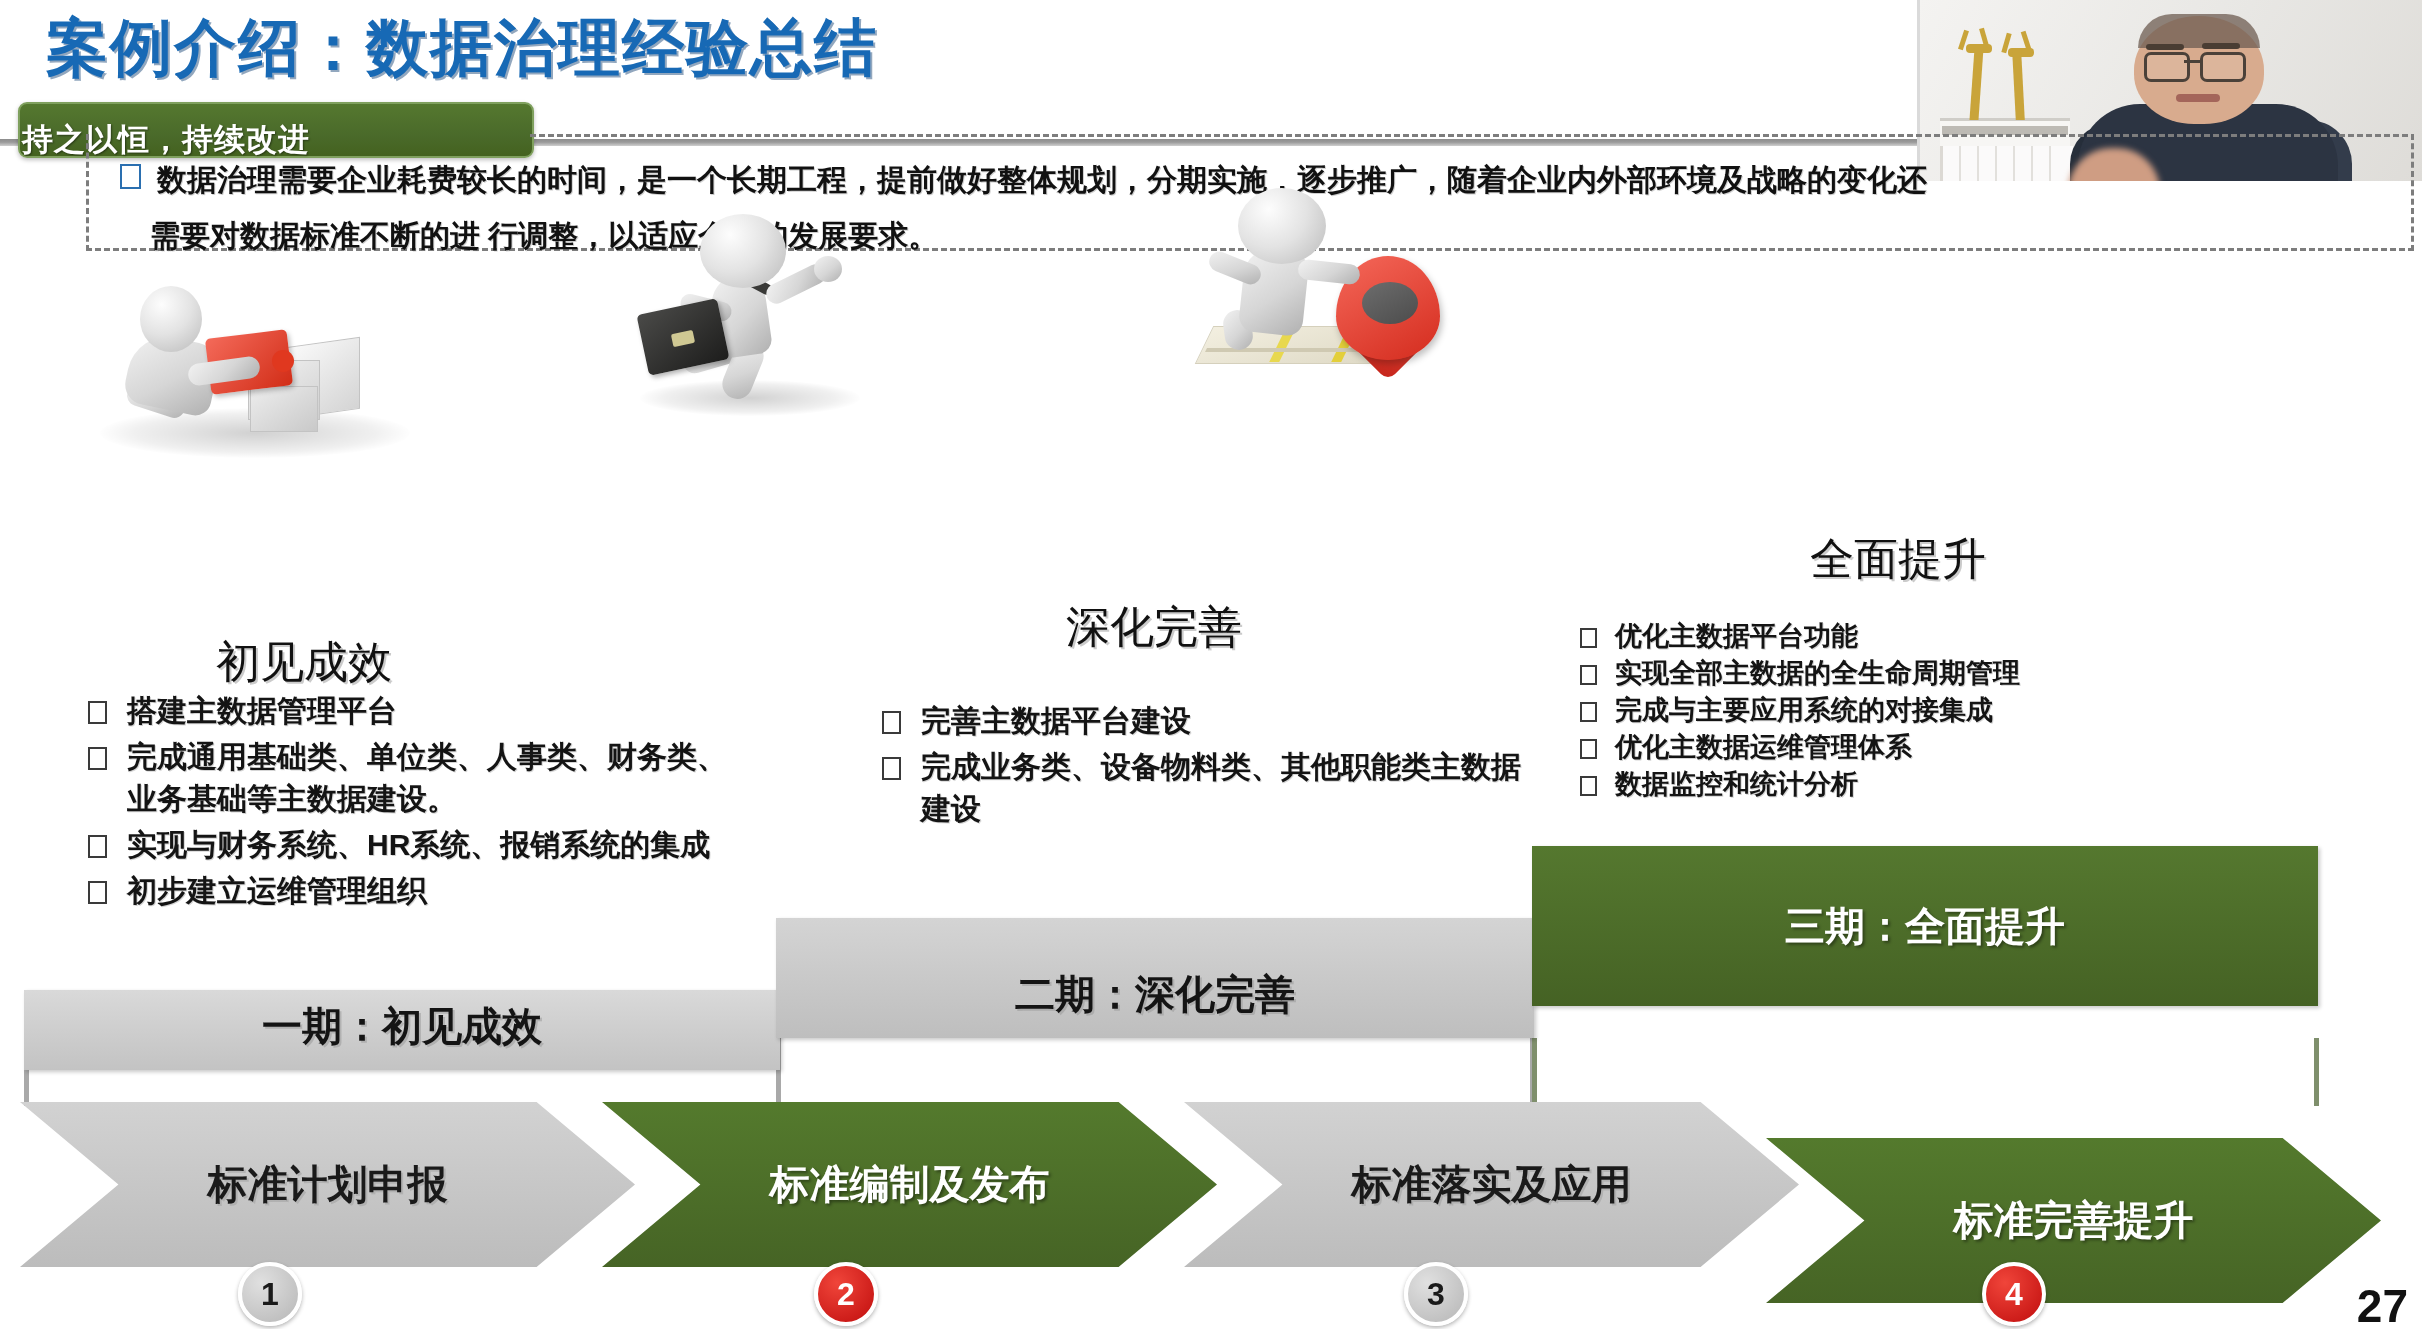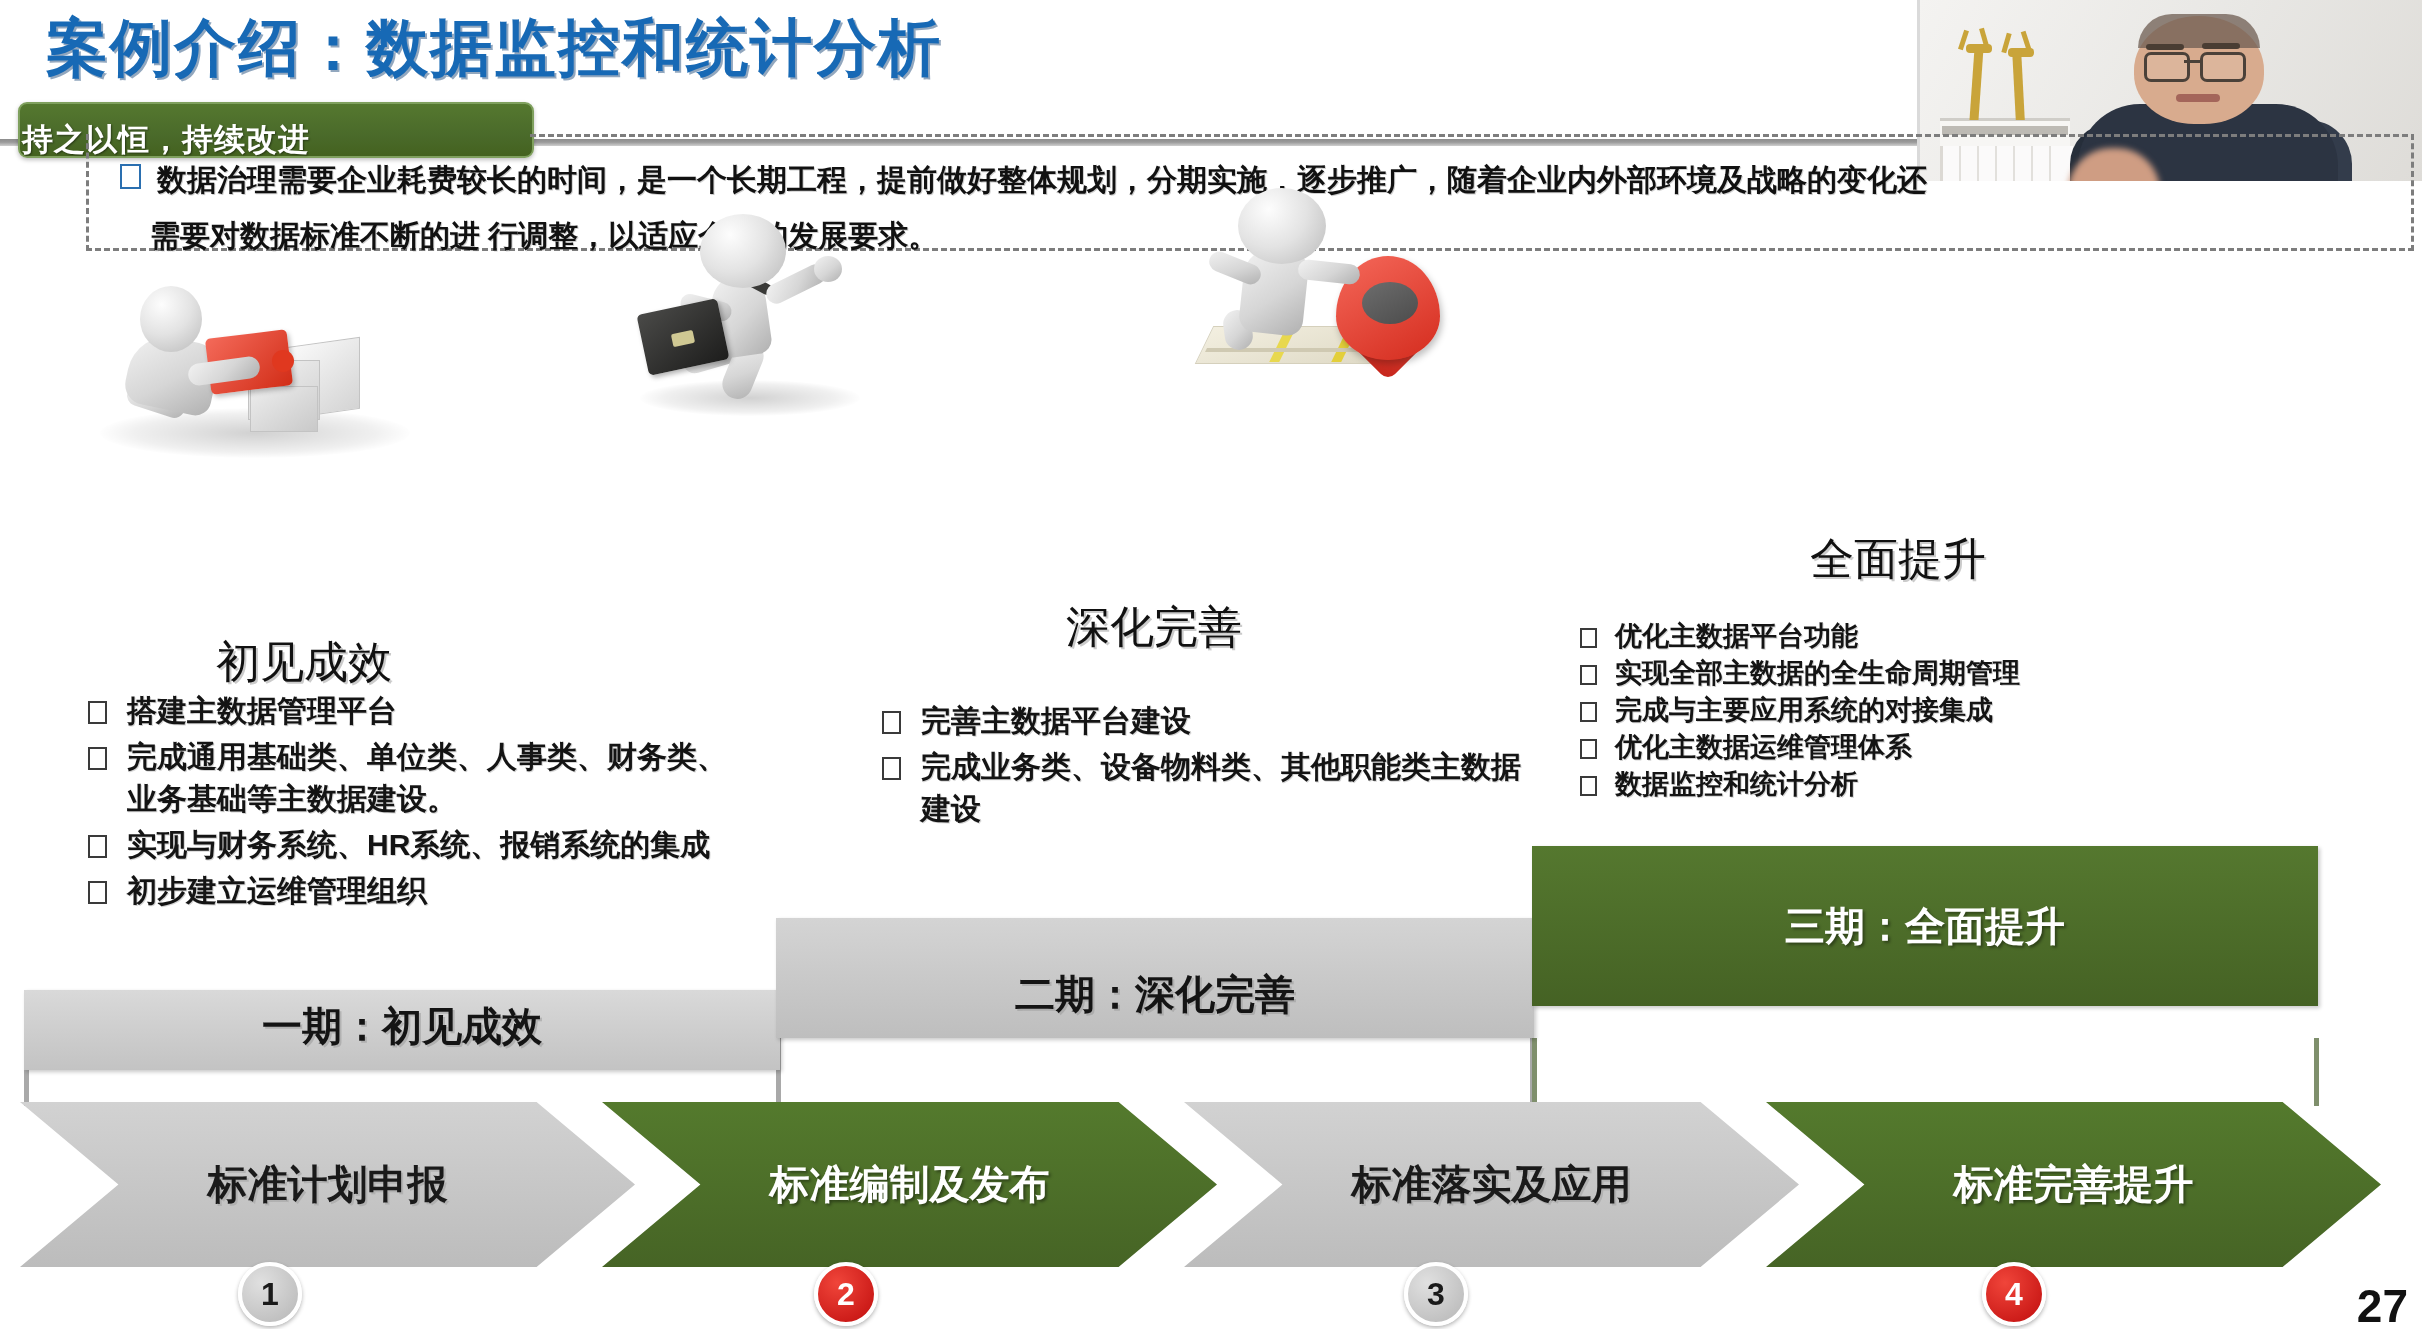--- a/index.html
+++ b/index.html
@@ -194,21 +194,21 @@
     clip-path:polygon(0 0,84% 0,100% 50%,84% 100%,0 100%,16% 50%);
     text-align:right;
   }
   .chev span{font-size:40px;font-weight:bold;white-space:nowrap;}
   .c1{left:20px;background:linear-gradient(to bottom,#d2d2d2,#bcbcbc);}
   .c1 span{color:#1a1a1a;text-shadow:2px 2px 0 rgba(160,160,160,.55);}
   .c2{left:602px;background:linear-gradient(to bottom,#547a2d,#466425);}
   .c2 span{color:#fff;text-shadow:2px 2px 3px rgba(0,0,0,.4);}
   .c3{left:1184px;background:linear-gradient(to bottom,#d2d2d2,#bcbcbc);}
   .c3 span{color:#1a1a1a;text-shadow:2px 2px 0 rgba(160,160,160,.55);}
-  .c4{left:1766px;background:linear-gradient(to bottom,#547a2d,#466425);}
+  .c4{left:1766px;background:linear-gradient(to bottom,#547a2d,#466425);margin-top:36px;}
   .c4 span{color:#fff;text-shadow:2px 2px 3px rgba(0,0,0,.4);}
 
   
   .badge{
     position:absolute;top:1262px;width:56px;height:56px;border-radius:50%;
     display:flex;align-items:center;justify-content:center;
     font-size:32px;font-weight:bold;border:4px solid #fff;
     box-shadow:0 2px 4px rgba(0,0,0,.3);
   }
   .bg-gray{background:radial-gradient(circle at 34% 30%,#e0e0e0,#b6b6b6);color:#1a1a1a;}
@@ -219,21 +219,21 @@
   .n4{left:1982px;}
 
   
   .pageno{position:absolute;right:14px;bottom:-4px;font-size:46px;font-weight:bold;color:#111;}
 </style>
 </head>
 <body>
 
 <div class="slide">
 
-  <div class="title">案例介绍：数据监控和统计分析</div>
+  <div class="title">案例介绍：数据治理经验总结</div>
   <div class="title-rule"></div>
 
   <div class="webcam">
     <div class="wc-wall"></div>
     <div class="wc-shelf"></div>
     <div class="wc-shelf2"></div>
     <div class="wc-deer d1c"></div>
     <div class="wc-deer d1d"></div>
     <div class="wc-deer d1b"></div>
     <div class="wc-deer d1"></div>

